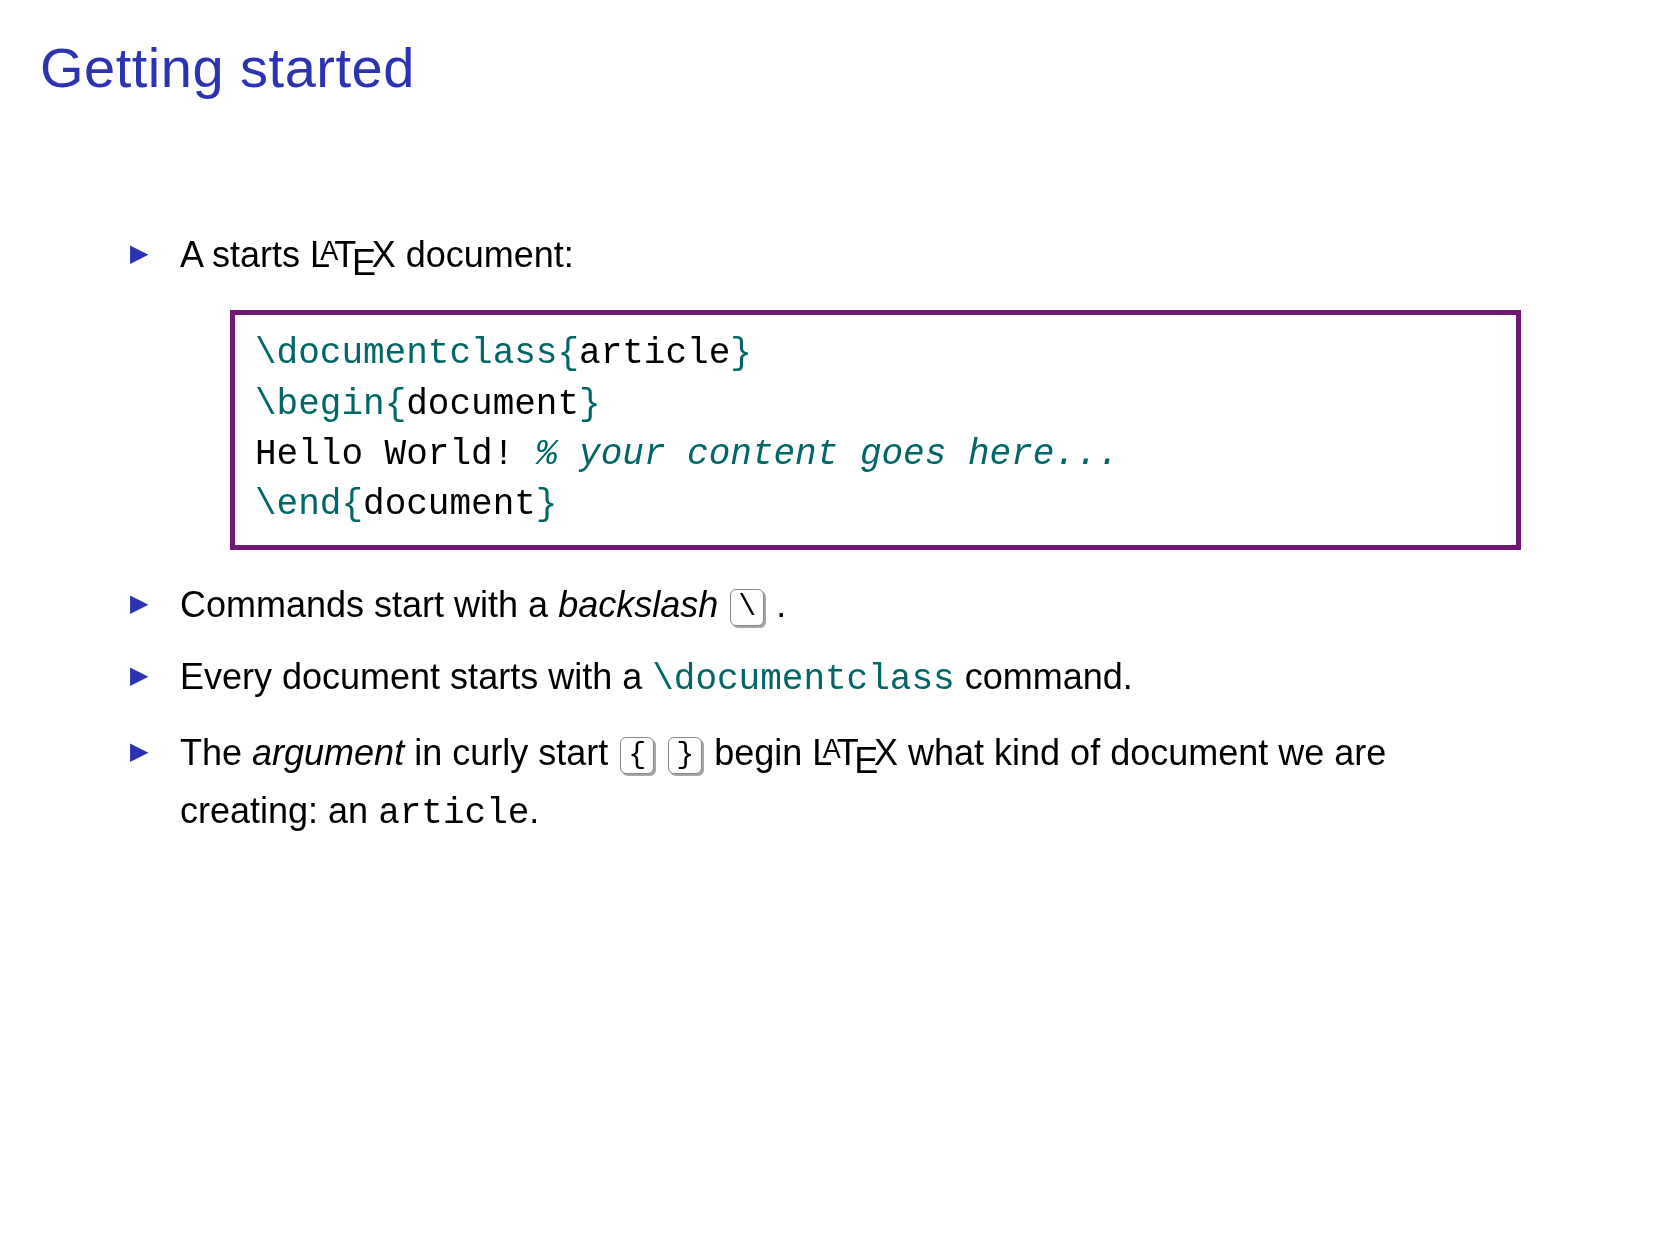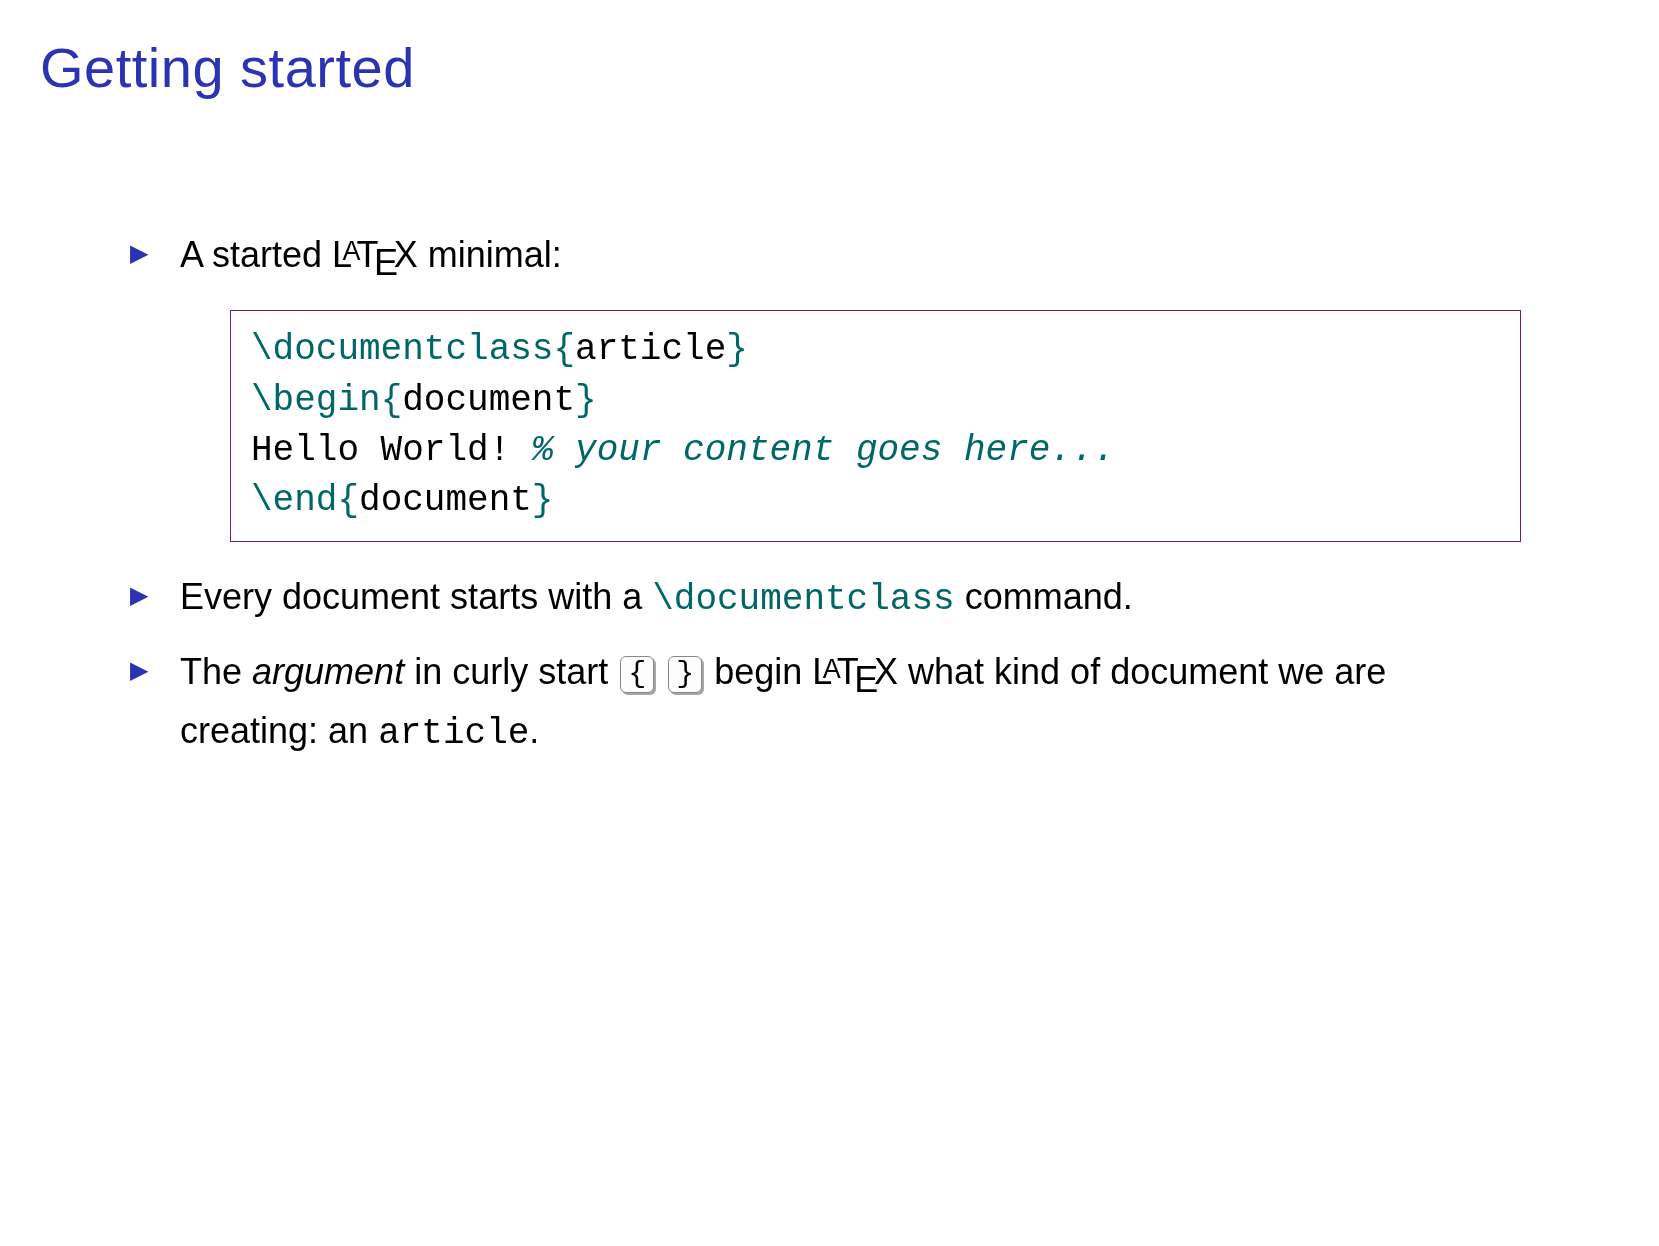--- a/index.html
+++ b/index.html
@@ -44,21 +44,21 @@
   ul.items > li::before {
     content: "▶";
     position: absolute;
     left: 0;
     top: 6px;
     color: #2b33b2;
     font-size: 24px;
   }
   .codebox {
     margin: 22px 8px 30px 50px;
-    border: 1px solid #701a75;
+    border: 5px solid #701a75;
     padding: 14px 20px 14px 20px;
     font-family: "Courier New", Courier, monospace;
     font-size: 36px;
     line-height: 1.4;
     color: #000;
     white-space: pre;
   }
   .tt { font-family: "Courier New", Courier, monospace; color: #000; }
   .cmd { color: #006666; font-family: "Courier New", Courier, monospace; }
   .brace { color: #006666; font-family: "Courier New", Courier, monospace; }
@@ -99,28 +99,32 @@
 <body>
 
 <div class="slide">
 
   <h1 class="title">Getting started</h1>
 
   <div class="content">
     <ul class="items">
 
       <li>
-        <span>A started </span><span class="latex">L<span class="a">A</span>T<span class="e">E</span>X</span><span> minimal:</span>
+        <span>A starts </span><span class="latex">L<span class="a">A</span>T<span class="e">E</span>X</span><span> document:</span>
 
         <div class="codebox"><span class="cmd">\documentclass</span><span class="brace">{</span><span class="arg">article</span><span class="brace">}</span>
 <span class="cmd">\begin</span><span class="brace">{</span><span class="arg">document</span><span class="brace">}</span>
 <span class="arg">Hello World! </span><span class="comment">% your content goes here...</span>
 <span class="cmd">\end</span><span class="brace">{</span><span class="arg">document</span><span class="brace">}</span></div>
       </li>
 
+      <li>
+        <span>Commands start with a </span><span class="em">backslash</span>
+        <span class="keycap">\</span><span> .</span>
+      </li>
 
       <li>
         <span>Every document starts with a </span><span class="cmd">\documentclass</span><span> command.</span>
       </li>
 
       <li>
         <span>The </span><span class="em">argument</span><span> in curly start </span><span class="keycap">{</span>
         <span class="keycap">}</span><span>  begin </span><span class="latex">L<span class="a">A</span>T<span class="e">E</span>X</span><span> what kind of document we are creating: an </span><span class="tt">article</span><span>.</span>
       </li>
 

